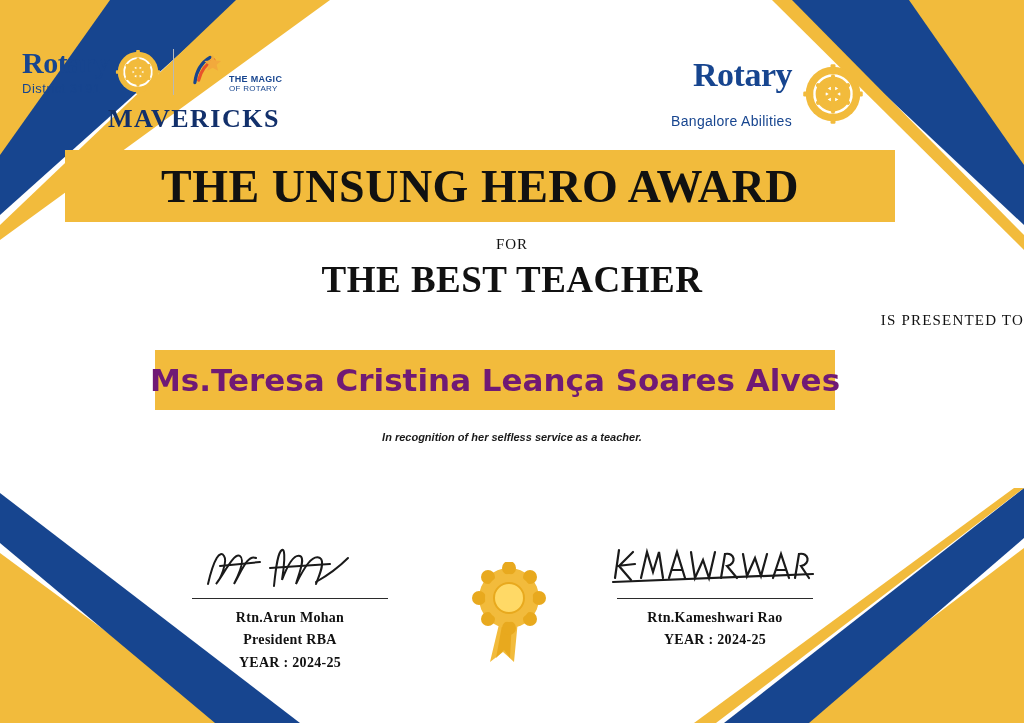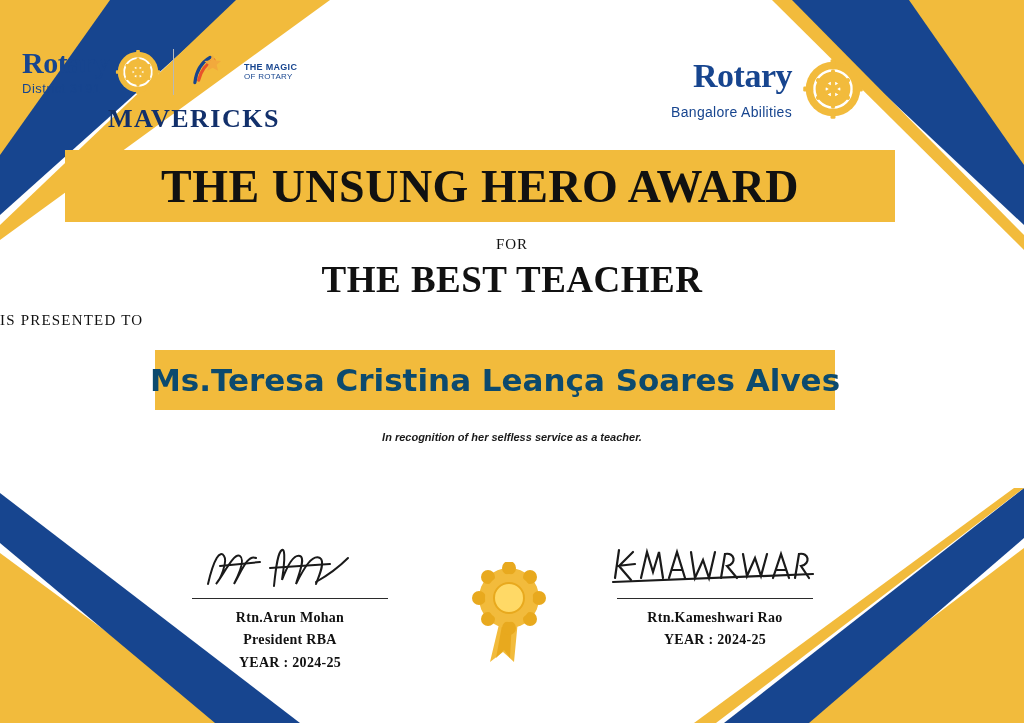--- a/index.html
+++ b/index.html
@@ -75,22 +75,21 @@
     margin-left: 6px;
   }
   .divider-vert {
     width: 1px;
     height: 46px;
     background: #b9b9b9;
     margin: 0 12px;
   }
   .magic-block {
     display: flex;
-    align-items: center;
-    gap: 15px;
+    align-items: flex-end;
   }
   .magic-text {
     margin-left: 5px;
     line-height: 1.05;
   }
   .magic-text .l1 {
     font-size: 9px;
     font-weight: bold;
     color: #17458f;
     letter-spacing: 0.3px;
@@ -127,21 +126,21 @@
     font-weight: bold;
     color: #17458f;
     line-height: 1;
     letter-spacing: -0.5px;
   }
   .logo-right-text .r2 {
     font-family: "Liberation Sans", sans-serif;
     font-size: 14px;
     color: #17458f;
     letter-spacing: 0.3px;
-    margin-top: 11px;
+    margin-top: 21px;
   }
   .wheel-lg { width: 62px; height: 62px; }
 
   
   .title-band {
     position: absolute;
     left: 65px;
     top: 150px;
     width: 830px;
     height: 72px;
@@ -177,21 +176,21 @@
     font-family: "Liberation Serif", serif;
     font-weight: bold;
     font-size: 37px;
     color: #111;
     letter-spacing: 0.5px;
   }
   .presented-line {
     position: absolute;
     top: 312px;
     width: 1024px;
-    text-align: left;
+    text-align: right;
     font-family: "Liberation Serif", serif;
     font-size: 15px;
     letter-spacing: 1.2px;
     color: #111;
   }
 
   
   .name-band {
     position: absolute;
     left: 155px;
@@ -200,21 +199,21 @@
     height: 60px;
     background: #f2bb3c;
     display: flex;
     align-items: center;
     justify-content: center;
   }
   .name-band .name {
     font-family: "DejaVu Sans", sans-serif;
     font-size: 31px;
     font-weight: bold;
-    color: #0c4a6e;
+    color: #701a75;
     white-space: nowrap;
   }
 
   .citation {
     position: absolute;
     top: 428px;
     width: 1024px;
     text-align: center;
   }
   .citation .line {

